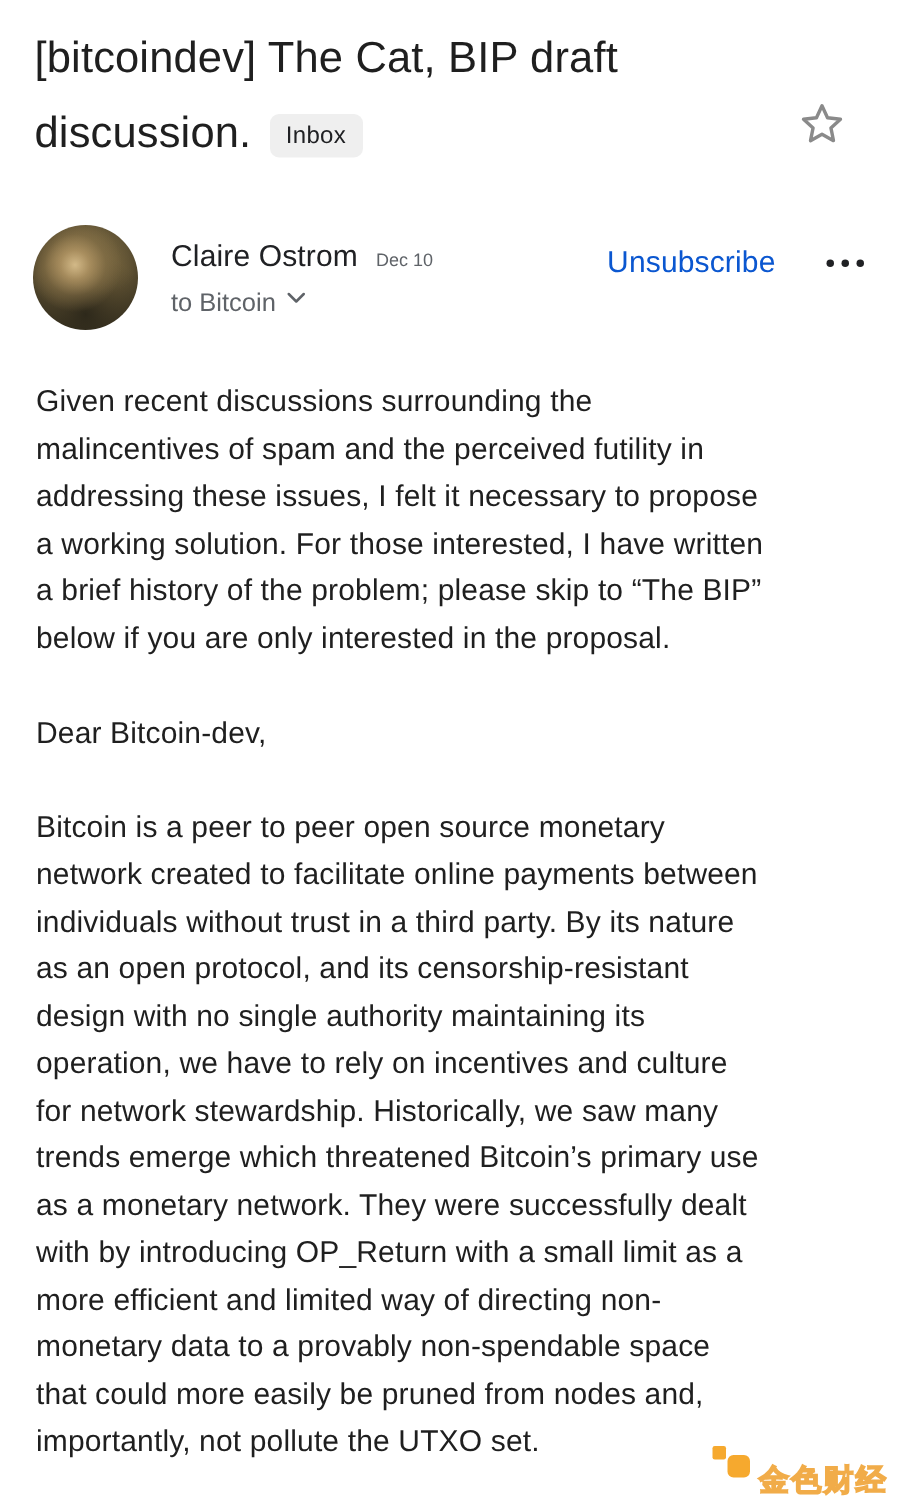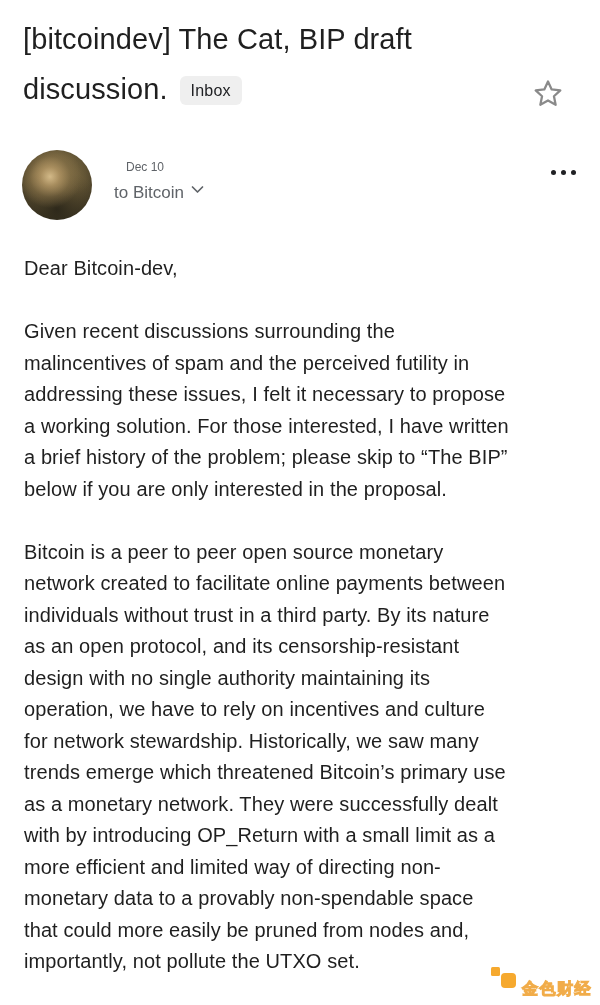--- a/index.html
+++ b/index.html
@@ -9,21 +9,21 @@
     width: 600px;
     height: 1005px;
     background: #ffffff;
     font-family: "Liberation Sans", sans-serif;
     color: #1f1f1f;
     overflow: hidden;
   }
   
   .header {
     display: flex;
-    align-items: flex-end;
+    align-items: center;
     padding: 14px 16px 0 23px;
   }
   .subject {
     flex: 1;
     max-width: 505px;
     font-size: 29px;
     font-weight: 400;
     line-height: 50px;
     color: #1f1f1f;
     letter-spacing: 0.1px;
@@ -143,21 +143,21 @@
   .watermark {
     position: absolute;
     right: 8px;
     bottom: 5px;
     display: flex;
     align-items: center;
     gap: 5px;
     opacity: 0.92;
   }
   .watermark-text {
-    font-size: 16px;
+    font-size: 20px;
     font-weight: 700;
     letter-spacing: 1.5px;
     color: rgba(250, 246, 238, 0.78);
     -webkit-text-stroke: 1.1px #f0a63a;
     font-family: "DejaVu Sans", sans-serif;
     margin-top: 29px;
   }
 </style>
 </head>
 <body>
@@ -172,50 +172,52 @@
           <path d="M12 3.2l2.6 5.6 6.1.7-4.5 4.1 1.2 6-5.4-3-5.4 3 1.2-6-4.5-4.1 6.1-.7z"></path>
         </svg>
       </span>
     </div>
   </div>
 
   <div class="sender-row">
     <div class="avatar"></div>
     <div class="sender-info">
       <div class="name-line">
+        <span class="sender-name">Claire Ostrom</span>
         <span class="email-date">Dec 10</span>
       </div>
       <div class="recipient-line">
         <span>to Bitcoin</span>
         <span style="display:flex;">
           <svg width="13" height="9" viewBox="0 0 13 9" fill="none" stroke="#5f6368" stroke-width="1.7" stroke-linecap="round" stroke-linejoin="round">
             <path d="M1.5 2l5 5 5-5"></path>
           </svg>
         </span>
       </div>
     </div>
     <div class="header-actions">
+      <a class="unsubscribe">Unsubscribe</a>
       <div class="more-btn">
         <span style="display:flex; gap:5px;">
           <i></i>
             <i></i>
             <i></i>
         </span>
       </div>
     </div>
   </div>
 
   <div class="email-body">
-    <p>Dear Bitcoin-dev,</p>
     <p>Given recent discussions surrounding the
 malincentives of spam and the perceived futility in
 addressing these issues, I felt it necessary to propose
 a working solution. For those interested, I have written
 a brief history of the problem; please skip to “The BIP”
 below if you are only interested in the proposal.</p>
+    <p>Dear Bitcoin-dev,</p>
     <p>Bitcoin is a peer to peer open source monetary
 network created to facilitate online payments between
 individuals without trust in a third party. By its nature
 as an open protocol, and its censorship-resistant
 design with no single authority maintaining its
 operation, we have to rely on incentives and culture
 for network stewardship. Historically, we saw many
 trends emerge which threatened Bitcoin’s primary use
 as a monetary network. They were successfully dealt
 with by introducing OP_Return with a small limit as a

